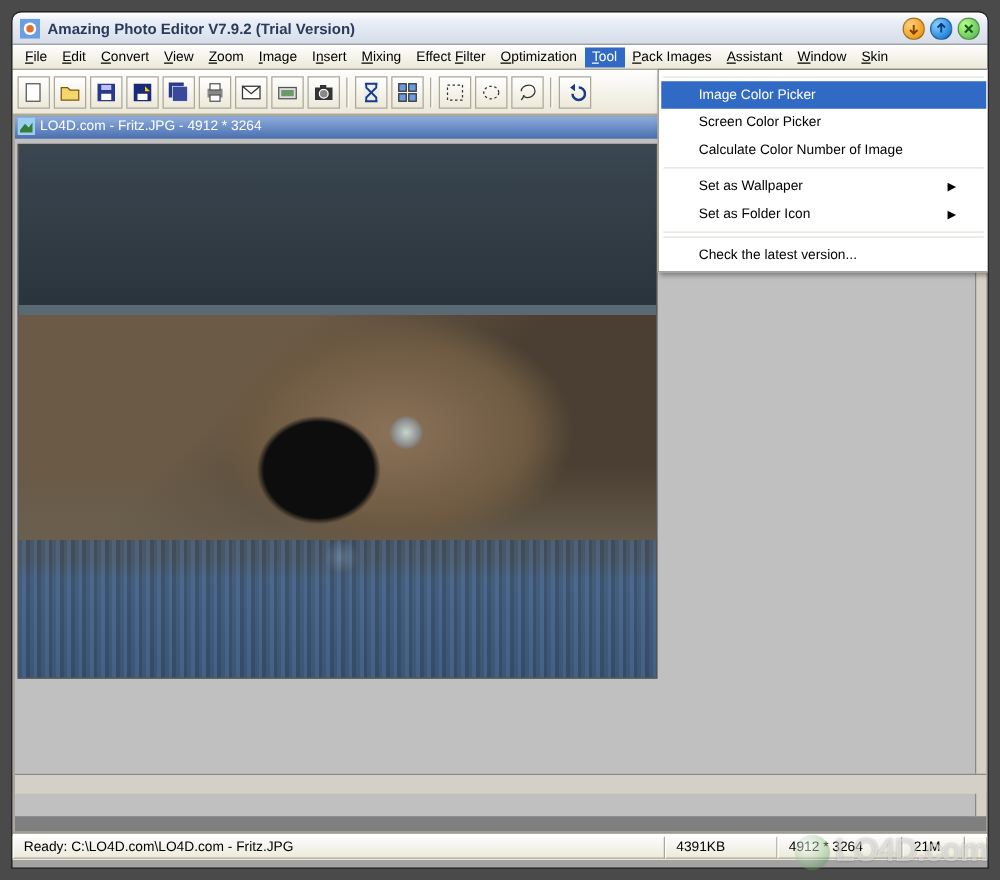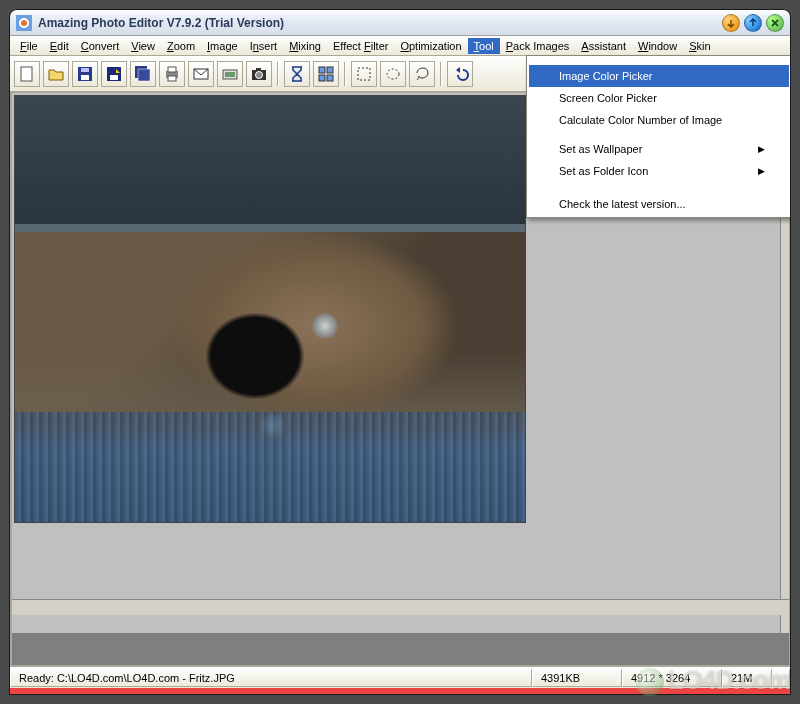--- a/index.html
+++ b/index.html
@@ -9,21 +9,21 @@
   background: #4a4a4a;
   width: 800px;
   height: 704px;
   overflow: hidden;
   position: relative;
 }
 .app-window {
   position: absolute;
   left: 9px; top: 9px;
   width: 782px; height: 686px;
-  background: #ef4444;
+  background: #a3a3a3;
   border: 1px solid #1a1a1a;
   border-radius: 8px 8px 0 0;
   overflow: hidden;
 }
 .titlebar {
   height: 26px;
   background: linear-gradient(to bottom, #ffffff 0%, #e8eef6 30%, #d6dde8 100%);
   display: flex;
   align-items: center;
   padding: 0 6px;
@@ -369,20 +369,29 @@
           <svg width="18" height="18">
             <path d="M12 5a5 5 0 1 1-5 5" fill="none" stroke="#1a3a8a" stroke-width="2"></path>
             <path d="M9 2l-4 3 4 3z" fill="#1a3a8a"></path>
           </svg>
         </span>
       </div>
     </div>
 
   <div class="workspace">
     <div class="doc-window">
+      <div class="doc-titlebar">
+        <span class="doc-icon">
+          <svg width="14" height="14">
+              <rect width="14" height="14" fill="#9bd0f0"></rect>
+              <polygon points="2,10 6,5 9,8 12,4 12,12 2,12" fill="#3a7a3a"></polygon>
+            </svg>
+        </span>
+        <span>LO4D.com - Fritz.JPG - 4912 * 3264</span>
+      </div>
       <div class="doc-canvas-area">
         <div class="photo"></div>
         <div class="scroll-right"></div>
         <div class="scroll-bottom"></div>
       </div>
     </div>
   </div>
 
   <div class="dropdown" id="dropdown">
       <div class="dd-sep"></div>

